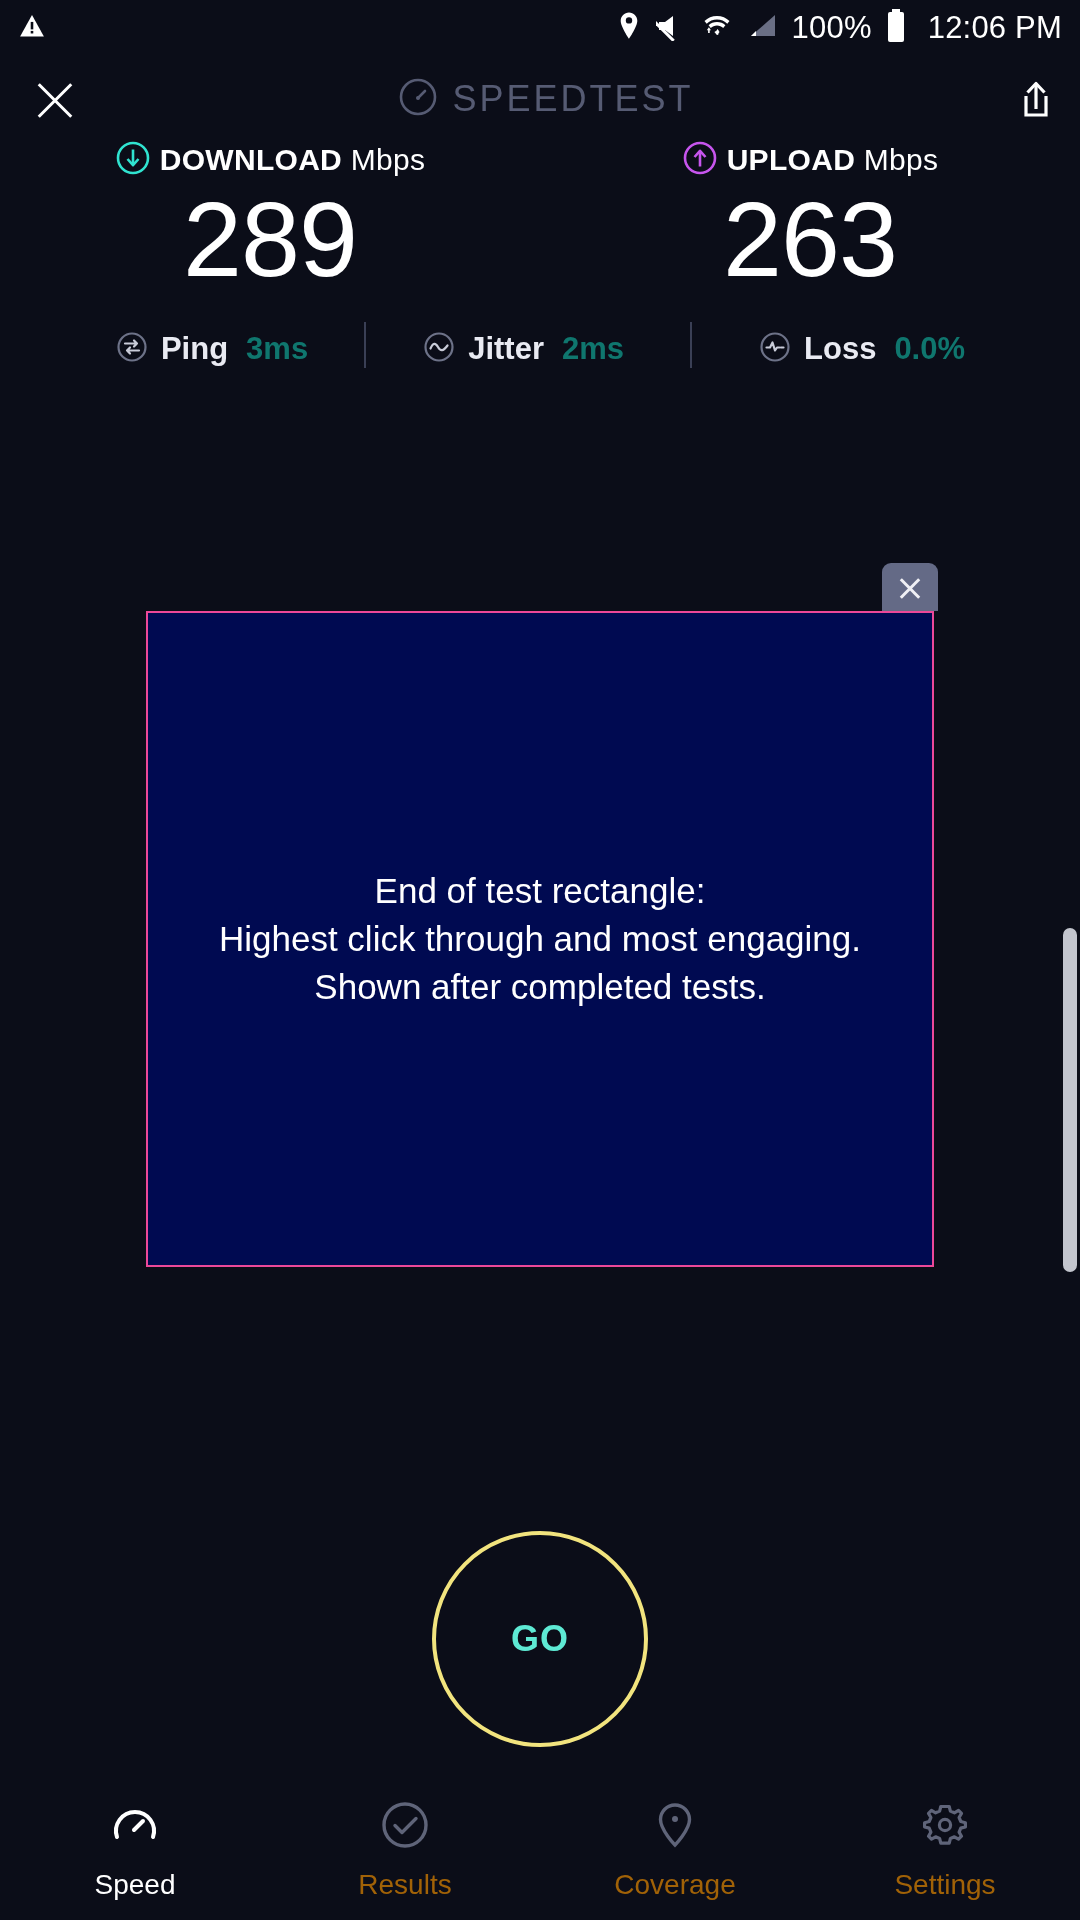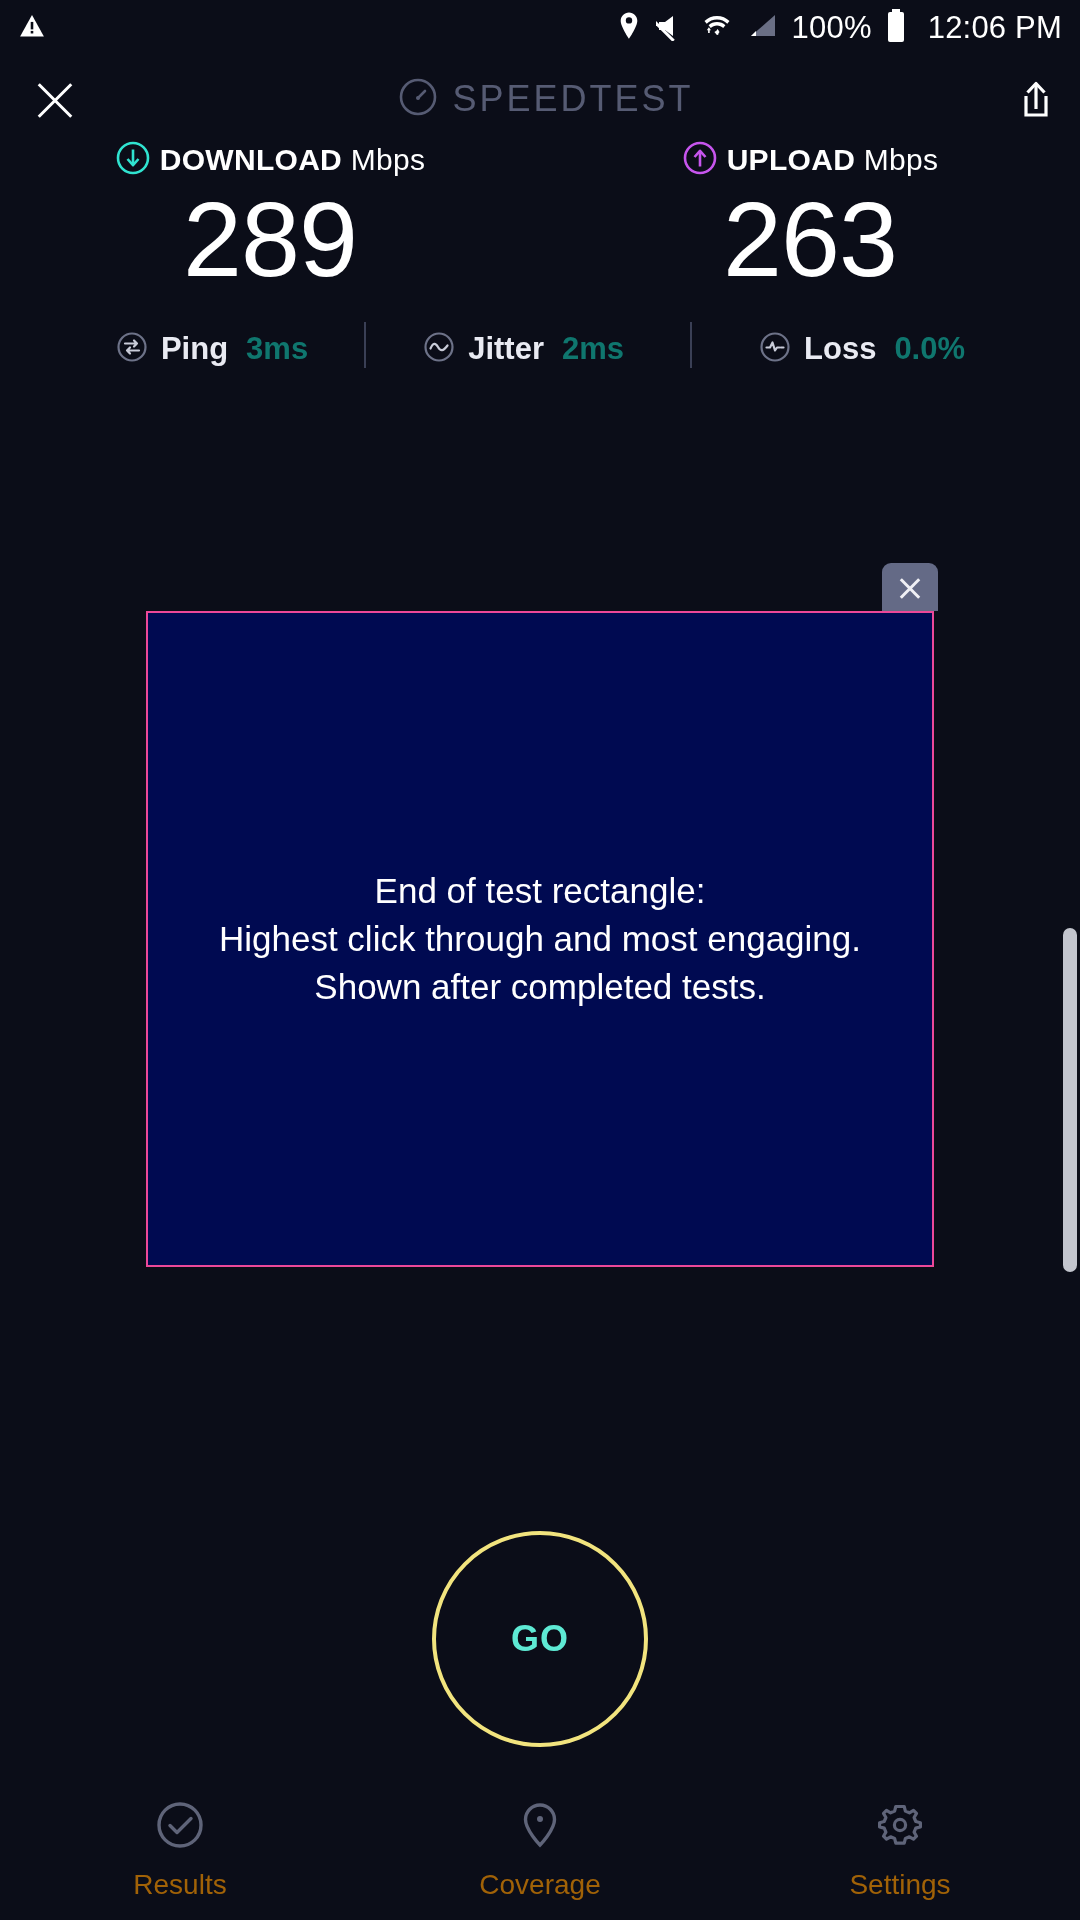--- a/index.html
+++ b/index.html
@@ -313,20 +313,29 @@
   </div>
 
   <div class="scrollbar-thumb"></div>
 
   <div class="go-btn">
     <span>GO</span>
   </div>
 
   <div class="bottomnav">
 
+    <div class="nav-item active">
+      <span>
+        <svg width="52" height="52" viewBox="0 0 52 52">
+            <path d="M8 38 A19 19 0 1 1 44 38" fill="none" stroke="#ffffff" stroke-width="4" stroke-linecap="round"></path>
+            <path d="M25 31 L34 22" stroke="#ffffff" stroke-width="4" stroke-linecap="round"></path>
+          </svg>
+      </span>
+      <span class="nav-label">Speed</span>
+    </div>
 
     <div class="nav-item">
       <span>
         <svg width="52" height="52" viewBox="0 0 52 52">
             <circle cx="26" cy="26" r="21" fill="none" stroke="#5f6479" stroke-width="3.4"></circle>
             <path d="M16 26.5 L23 33.5 L37 19.5" fill="none" stroke="#5f6479" stroke-width="3.4" stroke-linejoin="round" stroke-linecap="round"></path>
           </svg>
       </span>
       <span class="nav-label">Results</span>
     </div>

